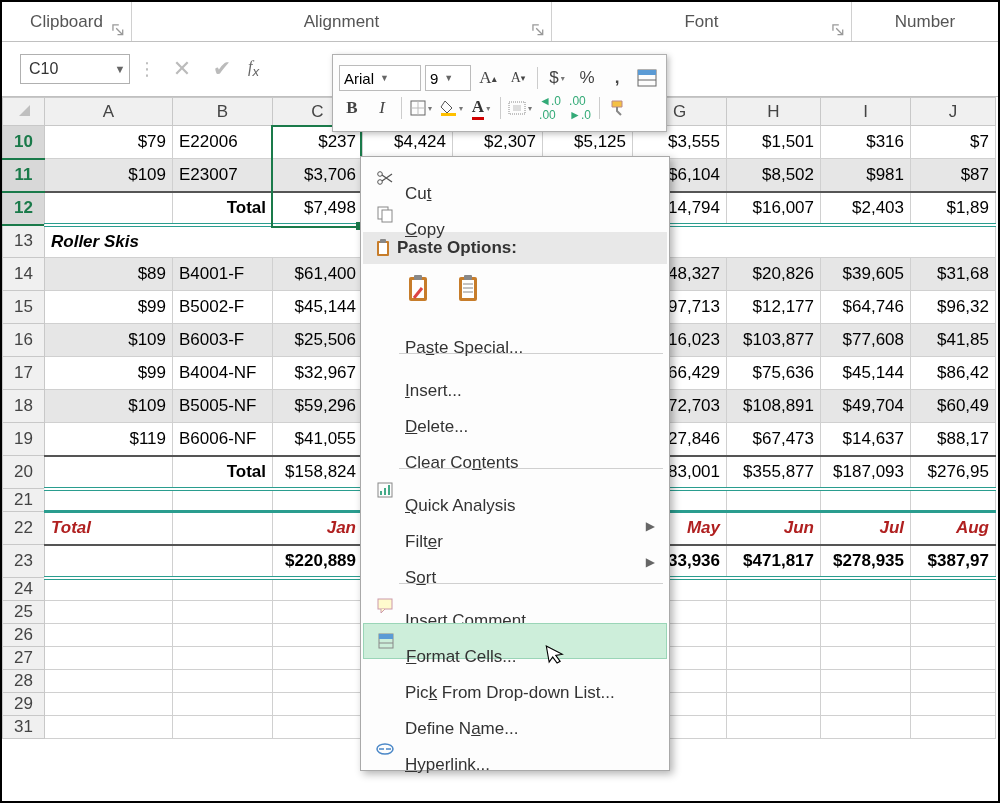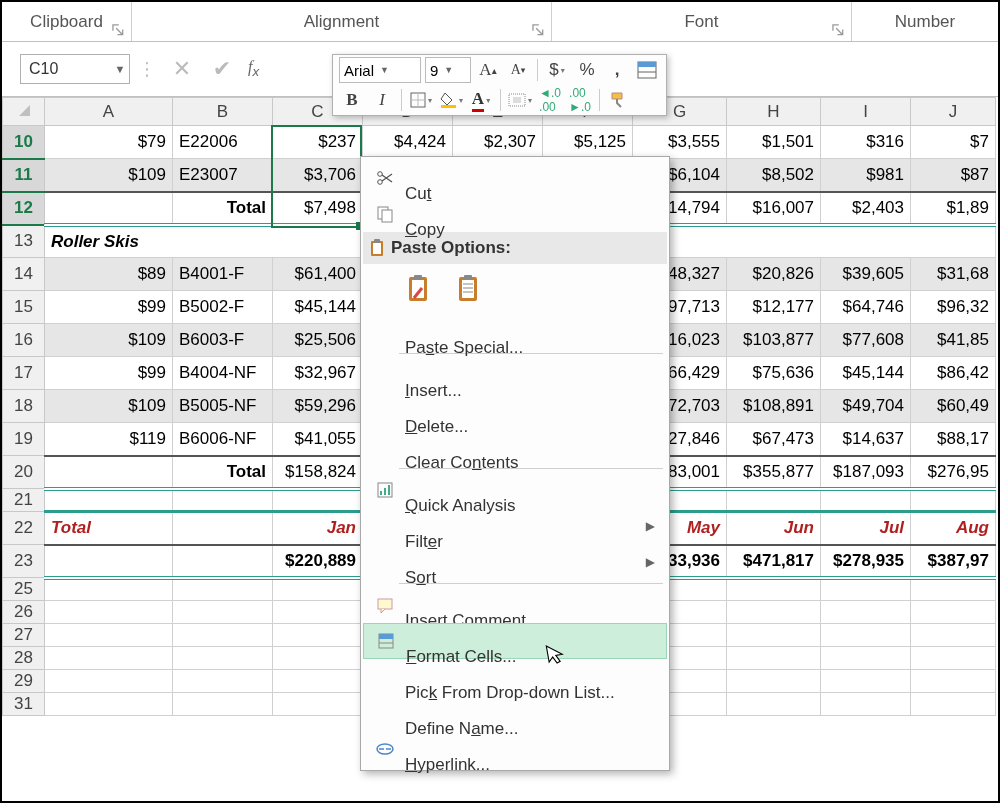--- a/index.html
+++ b/index.html
@@ -14,21 +14,21 @@
 
 .formula-row { display: flex; align-items: center; height: 55px; border-bottom: 1px solid #c0c0c0; padding: 6px 0; }
 .namebox-wrap { display: flex; align-items: center; border: 1px solid #b0b0b0; height: 30px; margin-left: 18px; }
 .namebox { width: 90px; height: 28px; border: none; font-size: 16px; padding-left: 8px; color: #333; outline: none; }
 .namebox-arrow { width: 18px; text-align: center; font-size: 11px; color: #666; }
 .nb-dots { color: #bbb; font-size: 18px; letter-spacing: -2px; padding: 0 8px; }
 .fb-btn { width: 40px; height: 30px; display: flex; align-items: center; justify-content: center; color: #bbb; font-size: 22px; }
 .fx { font-style: italic; font-family: "Times New Roman", serif; color: #666; font-size: 16px; padding-left: 6px; }
 
 
-.mini-toolbar { position: absolute; left: 330px; top: 52px; background: #fdfdfd; border: 1px solid #b0b0b0; box-shadow: 2px 2px 6px rgba(0,0,0,0.25); padding: 0 6px; z-index: 30; }
+.mini-toolbar { position: absolute; left: 330px; top: 52px; background: #fdfdfd; border: 1px solid #b0b0b0; box-shadow: 2px 2px 6px rgba(0,0,0,0.25); padding: 8px 6px; z-index: 30; }
 .mt-row { display: flex; align-items: center; gap: 4px; height: 30px; }
 .mt-sel { border: 1px solid #bbb; height: 26px; background: #fff; font-size: 15px; padding: 0 4px; display: flex; align-items: center; }
 .mt-sel .arr { font-size: 9px; color: #666; margin-left: 6px; }
 .mt-btn { min-width: 26px; height: 26px; display: flex; align-items: center; justify-content: center; font-size: 17px; color: #444; cursor: default; }
 .mt-btn .arr { font-size: 8px; margin-left: 2px; color: #777; }
 .mt-sep { width: 1px; height: 22px; background: #ccc; margin: 0 2px; }
 
 
 .sheet { position: absolute; top: 95px; left: 0; right: 0; bottom: 0; overflow: hidden; }
 table { border-collapse: collapse; table-layout: fixed; }
@@ -49,21 +49,21 @@
 .selection { position: absolute; border: 2px solid #1a7a4a; pointer-events: none; z-index: 5; }
 .sel-handle { position: absolute; right: -4px; bottom: -4px; width: 8px; height: 8px; background: #1a7a4a; }
 
 
 .ctx { position: absolute; left: 358px; top: 154px; width: 310px; background: #fdfdfd; border: 1px solid #a9a9a9; box-shadow: 3px 3px 8px rgba(0,0,0,0.3); z-index: 20; font-size: 17px; color: #333; padding: 3px 2px; }
 .ctx-item { display: flex; align-items: center; height: 36px; padding: 0 8px; position: relative; }
 .ctx-item .ico { width: 28px; display: flex; justify-content: center; font-size: 16px; color: #666; }
 .ctx-item .lbl { flex: 1; padding-left: 6px; margin-top: 32px; }
 .ctx-item .sub { position: absolute; right: 12px; font-size: 12px; color: #666; }
 .ctx-item.hover { background: #cdeeda; border: 1px solid #9ad5b7; height: 36px; }
-.ctx-header { background: #e8e8e8; height: 32px; display: flex; align-items: center; font-weight: 600; color: #333; }
+.ctx-header { background: #e8e8e8; height: 32px; display: flex; align-items: center; padding-left: 6px; font-weight: 600; color: #333; }
 .ctx-header .ico { width: 28px; display: flex; justify-content: center; color: #c77d2b; }
 .ctx-paste-opts { display: flex; gap: 16px; padding: 8px 0 8px 40px; }
 .paste-ic { width: 34px; height: 34px; display: flex; align-items: center; justify-content: center; font-size: 26px; }
 .ctx-sep { height: 1px; background: #d0d0d0; margin: 3px 4px 3px 36px; }
 u.acc { text-decoration: underline; }
 
 
 .cursor { position: absolute; left: 544px; top: 640px; z-index: 40; font-size: 22px; transform: rotate(-10deg); }
 .cursor svg { width: 22px; height: 22px; }
 
@@ -388,20 +388,33 @@
           <td>$220,889</td>
           <td></td>
           <td></td>
           <td></td>
           <td>333,936</td>
           <td>$471,817</td>
           <td>$278,935</td>
           <td>$387,97</td>
         </tr>
         <tr class="empty">
+          <th class="rowhead">24</th>
+          <td></td>
+          <td class="left"></td>
+          <td></td>
+          <td></td>
+          <td></td>
+          <td></td>
+          <td></td>
+          <td></td>
+          <td></td>
+          <td></td>
+        </tr>
+        <tr class="empty">
           <th class="rowhead">25</th>
           <td></td>
           <td class="left"></td>
           <td></td>
           <td></td>
           <td></td>
           <td></td>
           <td></td>
           <td></td>
           <td></td>

